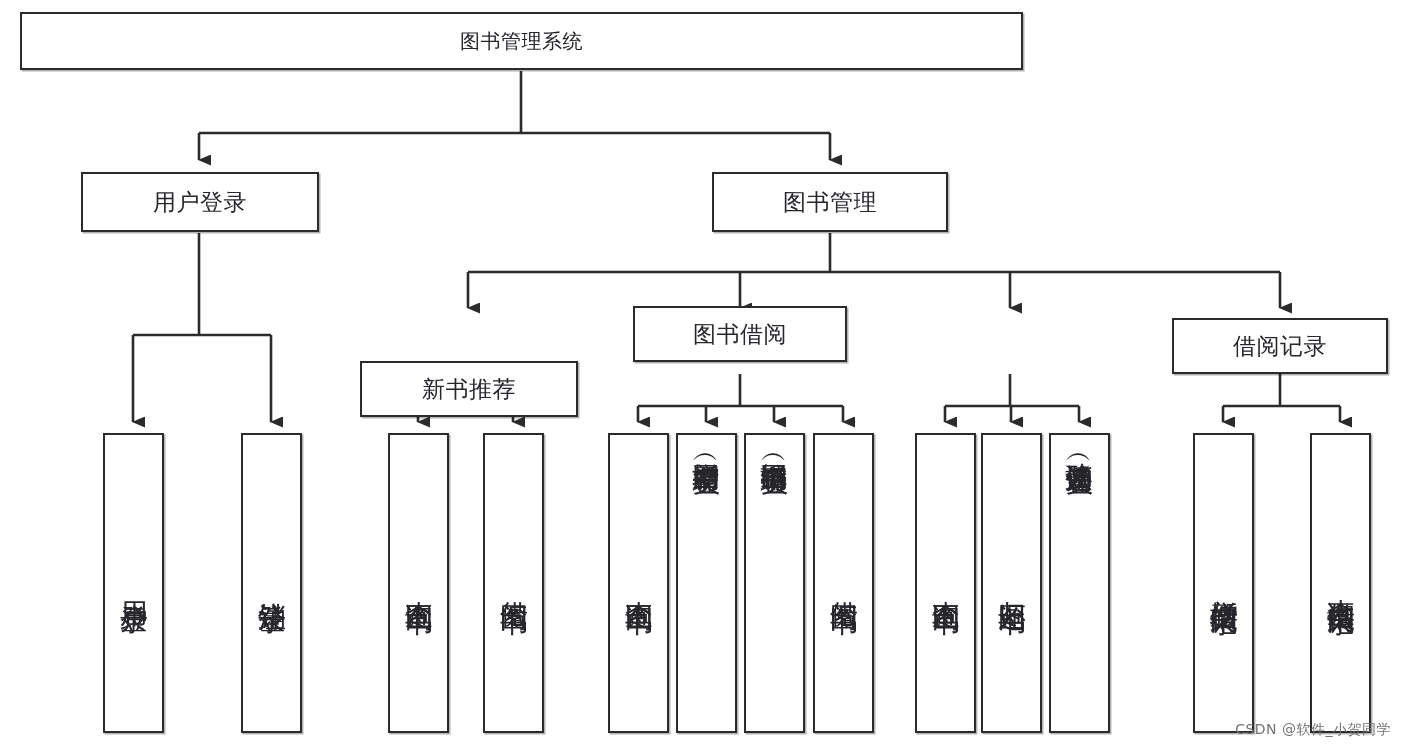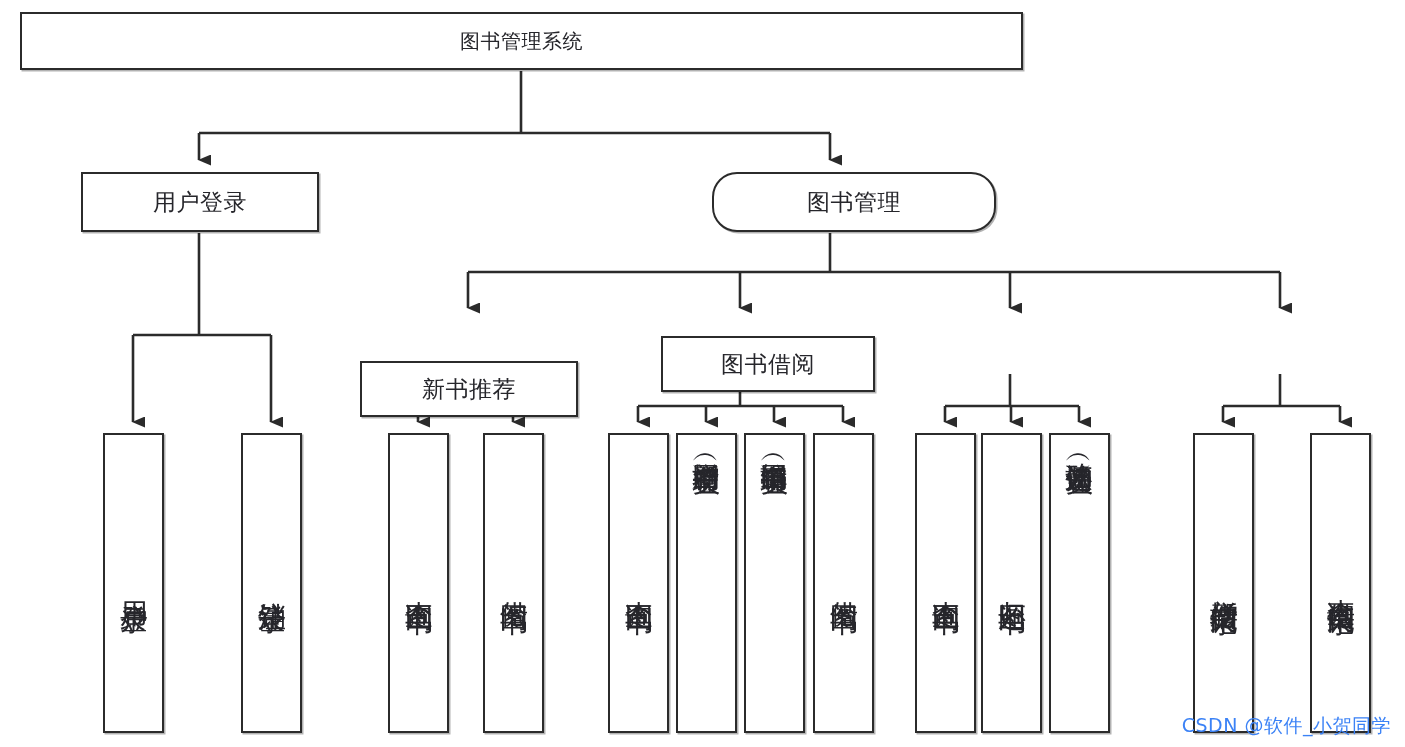--- a/index.html
+++ b/index.html
@@ -71,22 +71,22 @@
     letter-spacing: 1px;
   }
   .node.vert.centered {
     align-items: center;
     padding-top: 0;
   }
   .watermark {
     position: absolute;
     right: 14px;
     bottom: 8px;
-    font-size: 19px;
-    color: #3b82f6;
+    font-size: 14px;
+    color: #737373;
     letter-spacing: 0.5px;
     white-space: nowrap;
     user-select: none;
   }
 </style>
 </head>
 <body>
 
 <div id="canvas">
 
@@ -143,33 +143,36 @@
   </svg>
 
   <div class="node horiz root" style="left:20px; top:12px; width:1003px; height:58px;">
     <span class="label">图书管理系统</span>
   </div>
 
   <div class="node horiz" style="left:81px; top:172px; width:238px; height:60px;">
     <span class="label">用户登录</span>
   </div>
 
-  <div class="node horiz" style="left:712px; top:172px; width:284px; height:60px;border-radius:25px;">
+  <div class="node horiz" style="left:712px; top:172px; width:236px; height:60px;">
     <span class="label">图书管理</span>
   </div>
 
   <div class="node horiz" style="left:360px; top:318px; width:218px; height:56px;margin-top:43px;">
     <span class="label">新书推荐</span>
   </div>
 
-  <div class="node horiz" style="left:633px; top:336px; width:214px; height:56px;margin-left:28px;">
+  <div class="node horiz" style="left:633px; top:306px; width:214px; height:56px;">
     <span class="label">图书借阅</span>
   </div>
 
 
+  <div class="node horiz" style="left:1172px; top:318px; width:216px; height:56px;">
+    <span class="label">借阅记录</span>
+  </div>
 
   <div class="node vert centered" style="left:103px; top:433px; width:61px; height:300px;">
     <span class="label">用户登录</span>
   </div>
 
   <div class="node vert centered" style="left:241px; top:433px; width:61px; height:300px;">
     <span class="label">注销登录</span>
   </div>
 
   <div class="node vert centered" style="left:388px; top:433px; width:61px; height:300px;">

